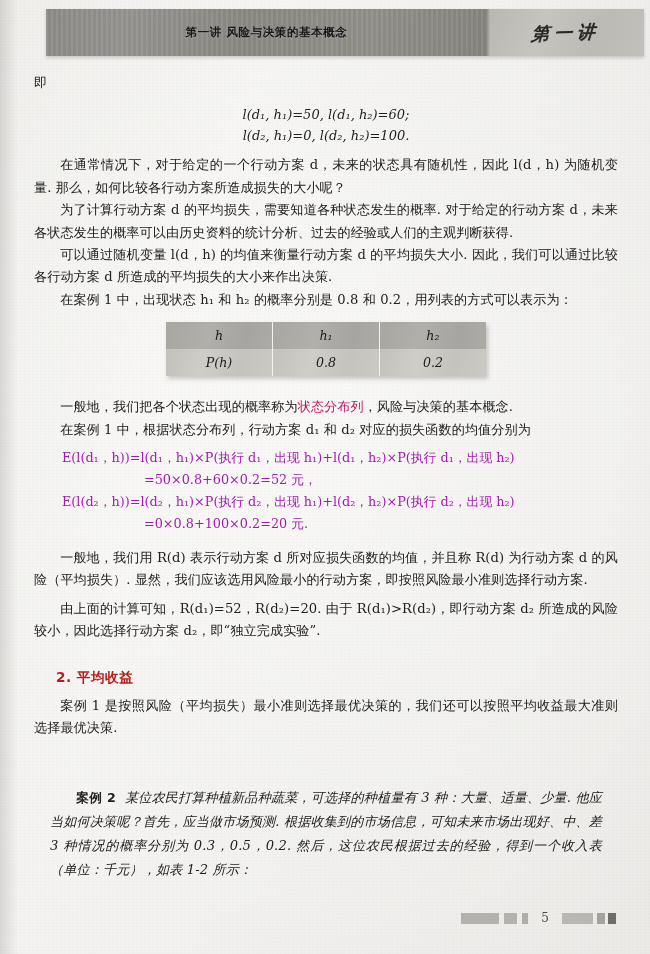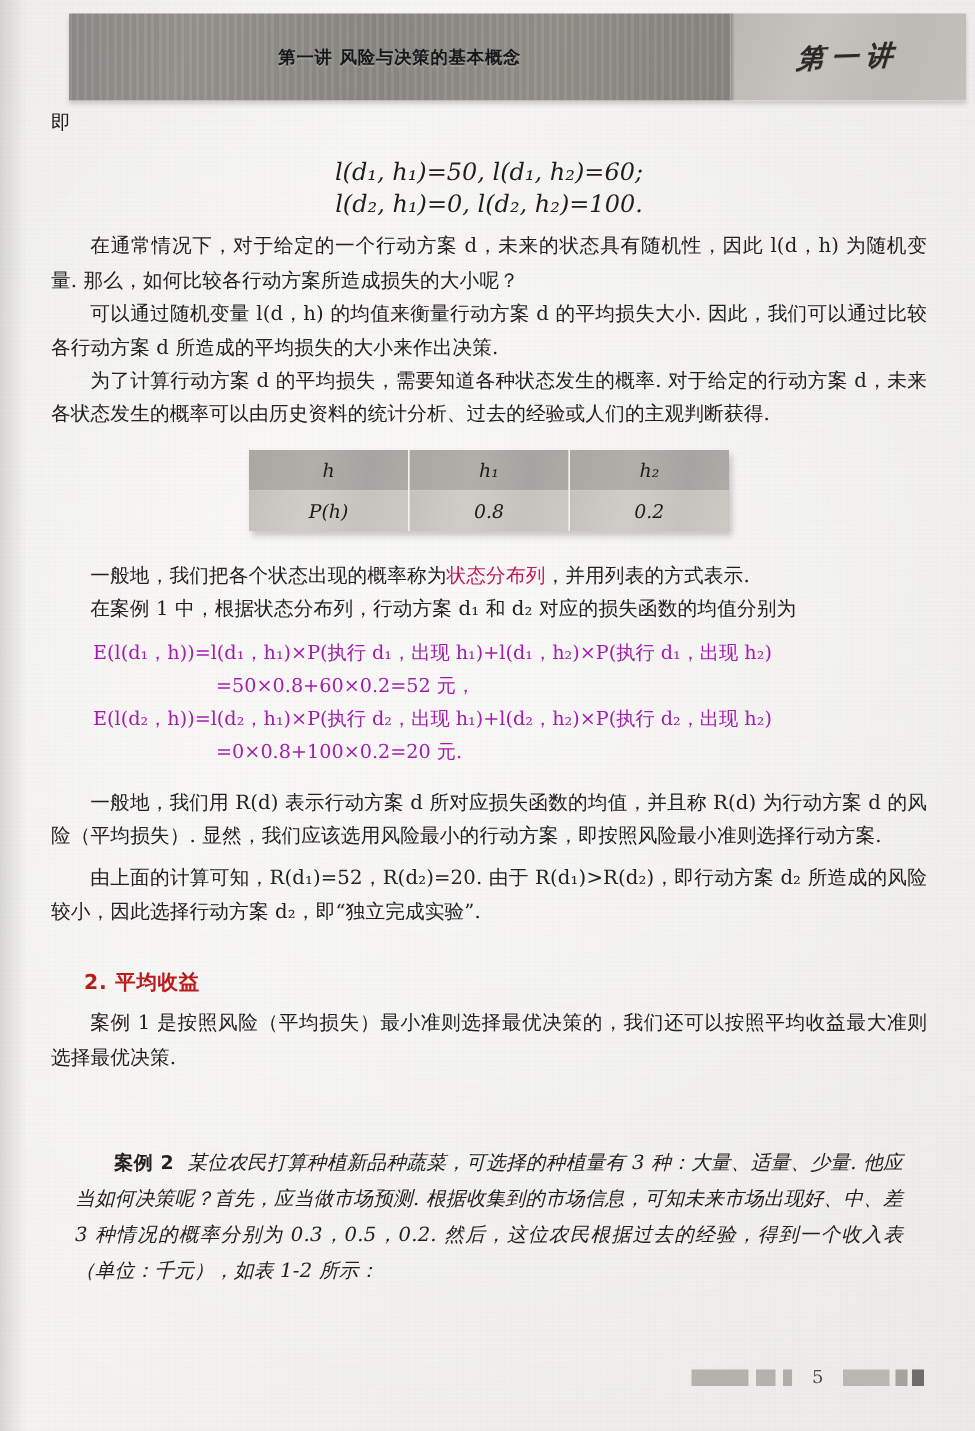--- a/index.html
+++ b/index.html
@@ -33,21 +33,21 @@
       repeating-linear-gradient(0deg, rgba(130,128,124,.10) 0 1px, rgba(255,255,255,0) 1px 3px),
       repeating-linear-gradient(90deg, rgba(140,138,134,.07) 0 1px, rgba(255,255,255,0) 1px 4px);
   }
 
   
   .header {
     position: absolute;
     left: 46px;
     top: 9px;
     width: 598px;
-    height: 58px;
+    height: 47px;
     display: flex;
     align-items: stretch;
     box-shadow: 0 2px 3px rgba(90,88,84,.25);
   }
   .header-main {
     flex: 0 0 441px;
     background: linear-gradient(100deg, #8d8c88 0%, #96948f 18%, #8a8984 45%, #919089 72%, #86857f 100%);
     display: flex;
     align-items: center;
     justify-content: center;
@@ -108,21 +108,21 @@
     line-height: 22.4px;
     text-align: justify;
     text-justify: inter-ideograph;
     letter-spacing: .1px;
     color: #222020;
   }
   p.indent { text-indent: 2em; }
 
   .eq-block {
     text-align: center;
-    font-size: 16px;
+    font-size: 13px;
     line-height: 21px;
     color: #1f1e1d;
     font-style: italic;
     font-family: "DejaVu Serif", "Liberation Serif", serif;
   }
   .eq-line { white-space: nowrap; }
 
   .eq-left {
     font-size: 12.8px;
     line-height: 22px;
@@ -262,43 +262,44 @@
   <div class="s10"></div>
 
   <div class="eq-block">
     <div class="eq-line">l(d₁, h₁)=50, l(d₁, h₂)=60;</div>
     <div class="eq-line">l(d₂, h₁)=0, l(d₂, h₂)=100.</div>
   </div>
 
   <div class="s8"></div>
 
   <p class="para indent">在通常情况下，对于给定的一个行动方案 d，未来的状态具有随机性，因此 l(d，h) 为随机变量. 那么，如何比较各行动方案所造成损失的大小呢？</p>
+  <p class="para indent">为了计算行动方案 d 的平均损失，需要知道各种状态发生的概率. 对于给定的行动方案 d，未来各状态发生的概率可以由历史资料的统计分析、过去的经验或人们的主观判断获得.</p>
   <p class="para indent">可以通过随机变量 l(d，h) 的均值来衡量行动方案 d 的平均损失大小. 因此，我们可以通过比较各行动方案 d 所造成的平均损失的大小来作出决策.</p>
-  <p class="para indent">为了计算行动方案 d 的平均损失，需要知道各种状态发生的概率. 对于给定的行动方案 d，未来各状态发生的概率可以由历史资料的统计分析、过去的经验或人们的主观判断获得.</p>
+  <p class="para indent">在案例 1 中，出现状态 h₁ 和 h₂ 的概率分别是 0.8 和 0.2，用列表的方式可以表示为：</p>
 
   <div class="table-wrap">
     <table class="prob-table">
       <tbody>
           <tr class="r-head">
         <td>h</td>
         <td>h₁</td>
         <td>h₂</td>
       </tr>
       <tr class="r-body">
         <td>P(h)</td>
         <td>0.8</td>
         <td>0.2</td>
       </tr>
     </tbody>
       </table>
   </div>
 
   <div class="s20"></div>
 
-  <p class="para indent"><span>一般地，我们把各个状态出现的概率称为</span><span class="term">状态分布列</span><span>，并用列表的方式表示.</span></p>
+  <p class="para indent"><span>一般地，我们把各个状态出现的概率称为</span><span class="term">状态分布列</span><span>，风险与决策的基本概念.</span></p>
 
   <p class="para indent">在案例 1 中，根据状态分布列，行动方案 d₁ 和 d₂ 对应的损失函数的均值分别为</p>
 
   <div class="s6"></div>
 
   <div>
     <div class="eq-left eq-indent-1">E(l(d₁，h))=l(d₁，h₁)×P(执行 d₁，出现 h₁)+l(d₁，h₂)×P(执行 d₁，出现 h₂)</div>
     <div class="eq-left eq-indent-2">=50×0.8+60×0.2=52 元，</div>
     <div class="eq-left eq-indent-1">E(l(d₂，h))=l(d₂，h₁)×P(执行 d₂，出现 h₁)+l(d₂，h₂)×P(执行 d₂，出现 h₂)</div>
     <div class="eq-left eq-indent-2">=0×0.8+100×0.2=20 元.</div>

